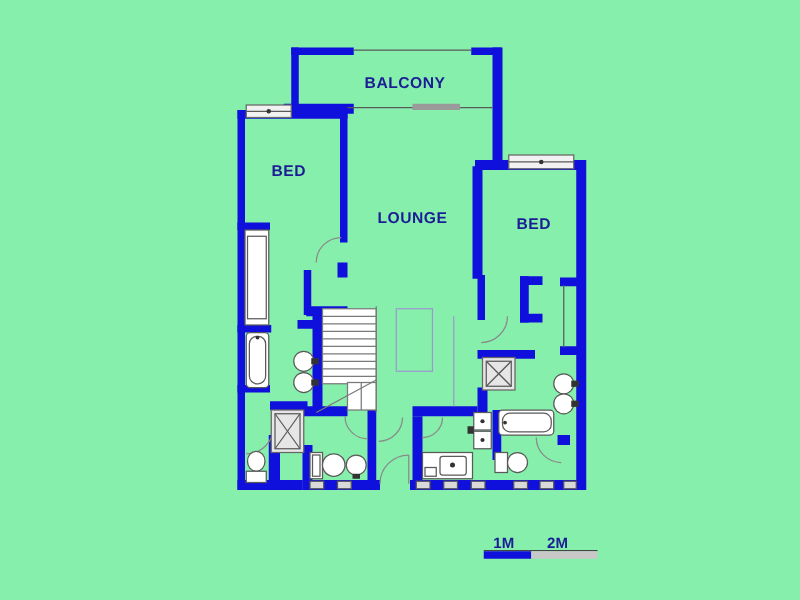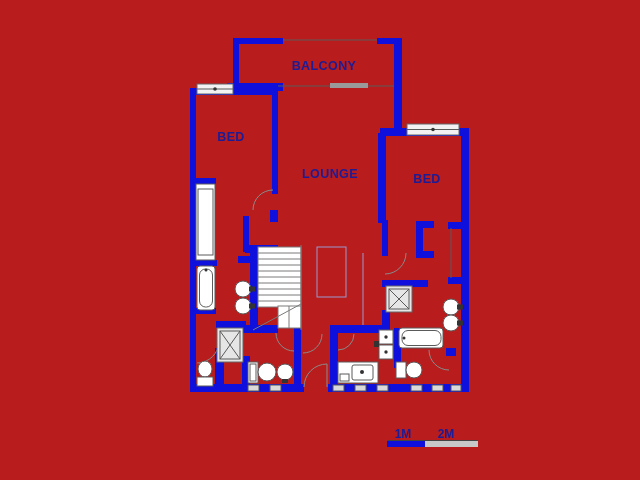--- a/index.html
+++ b/index.html
@@ -1,16 +1,16 @@
 <!DOCTYPE html>
 <html><head>
 <meta charset="utf-8">
 <style>
   html,body{margin:0;padding:0;background:#ffffff;}
-  #stage{position:relative;width:640px;height:480px;background:#b91c1c;overflow:hidden;
+  #stage{position:relative;width:640px;height:480px;background:#86efac;overflow:hidden;
          font-family:"Liberation Sans",sans-serif;}
   svg{display:block}
   .wall{stroke:none;}
   .fix{fill:#ffffff;stroke:#5a5a5a;stroke-width:1;}
   .fixdark{fill:#333333;stroke:none;}
   .thin{stroke:#5a5a5a;stroke-width:1;fill:none;}
   .door{stroke:#8a8a8a;stroke-width:1;fill:none;}
   .stair{fill:#ffffff;stroke:#7a7a7a;stroke-width:1;}
   .stline{stroke:#7a7a7a;stroke-width:1;fill:none;}
   .win{fill:#f2f2f2;stroke:#666666;stroke-width:1;}

